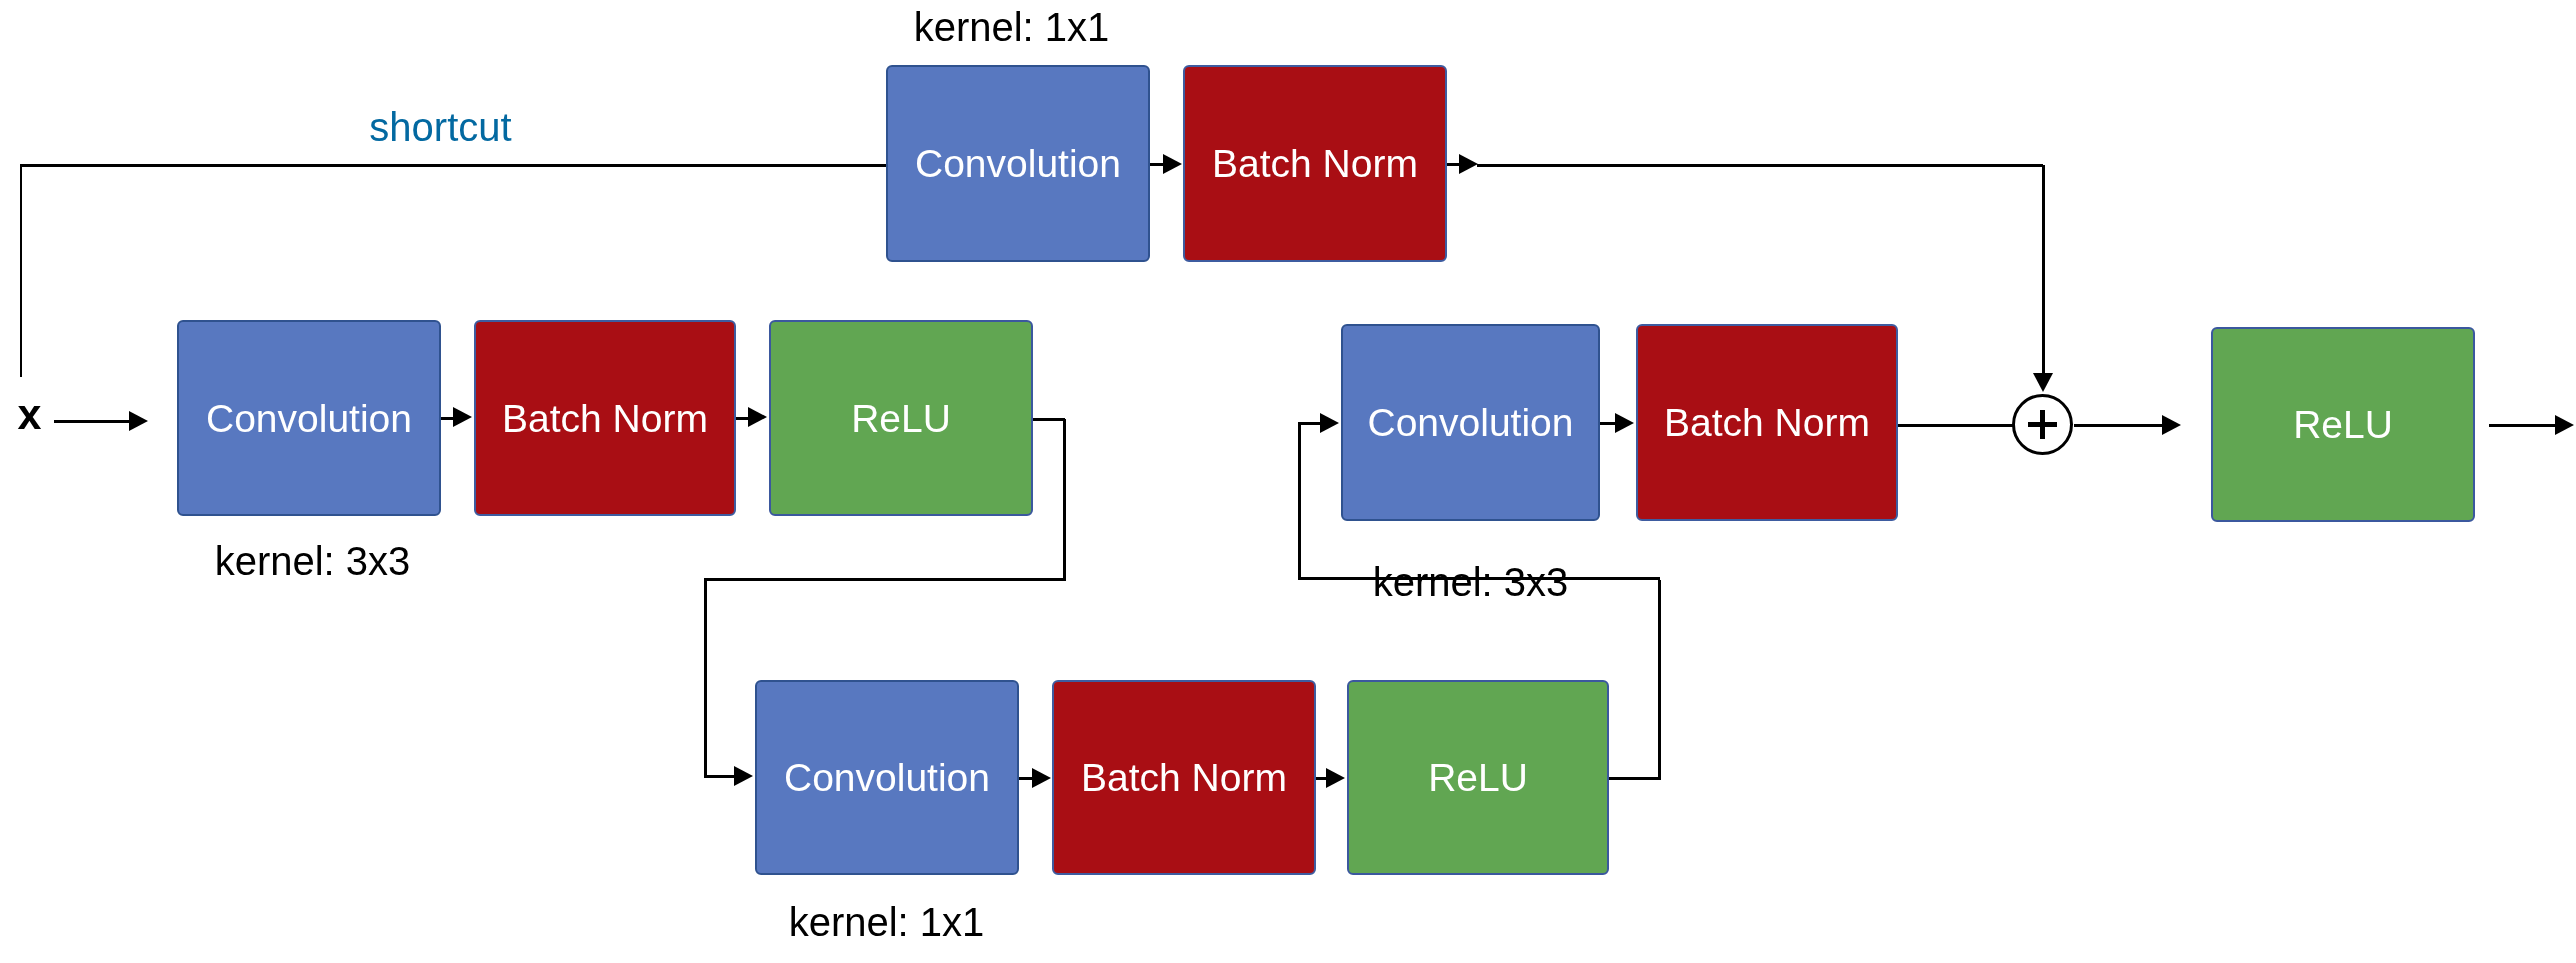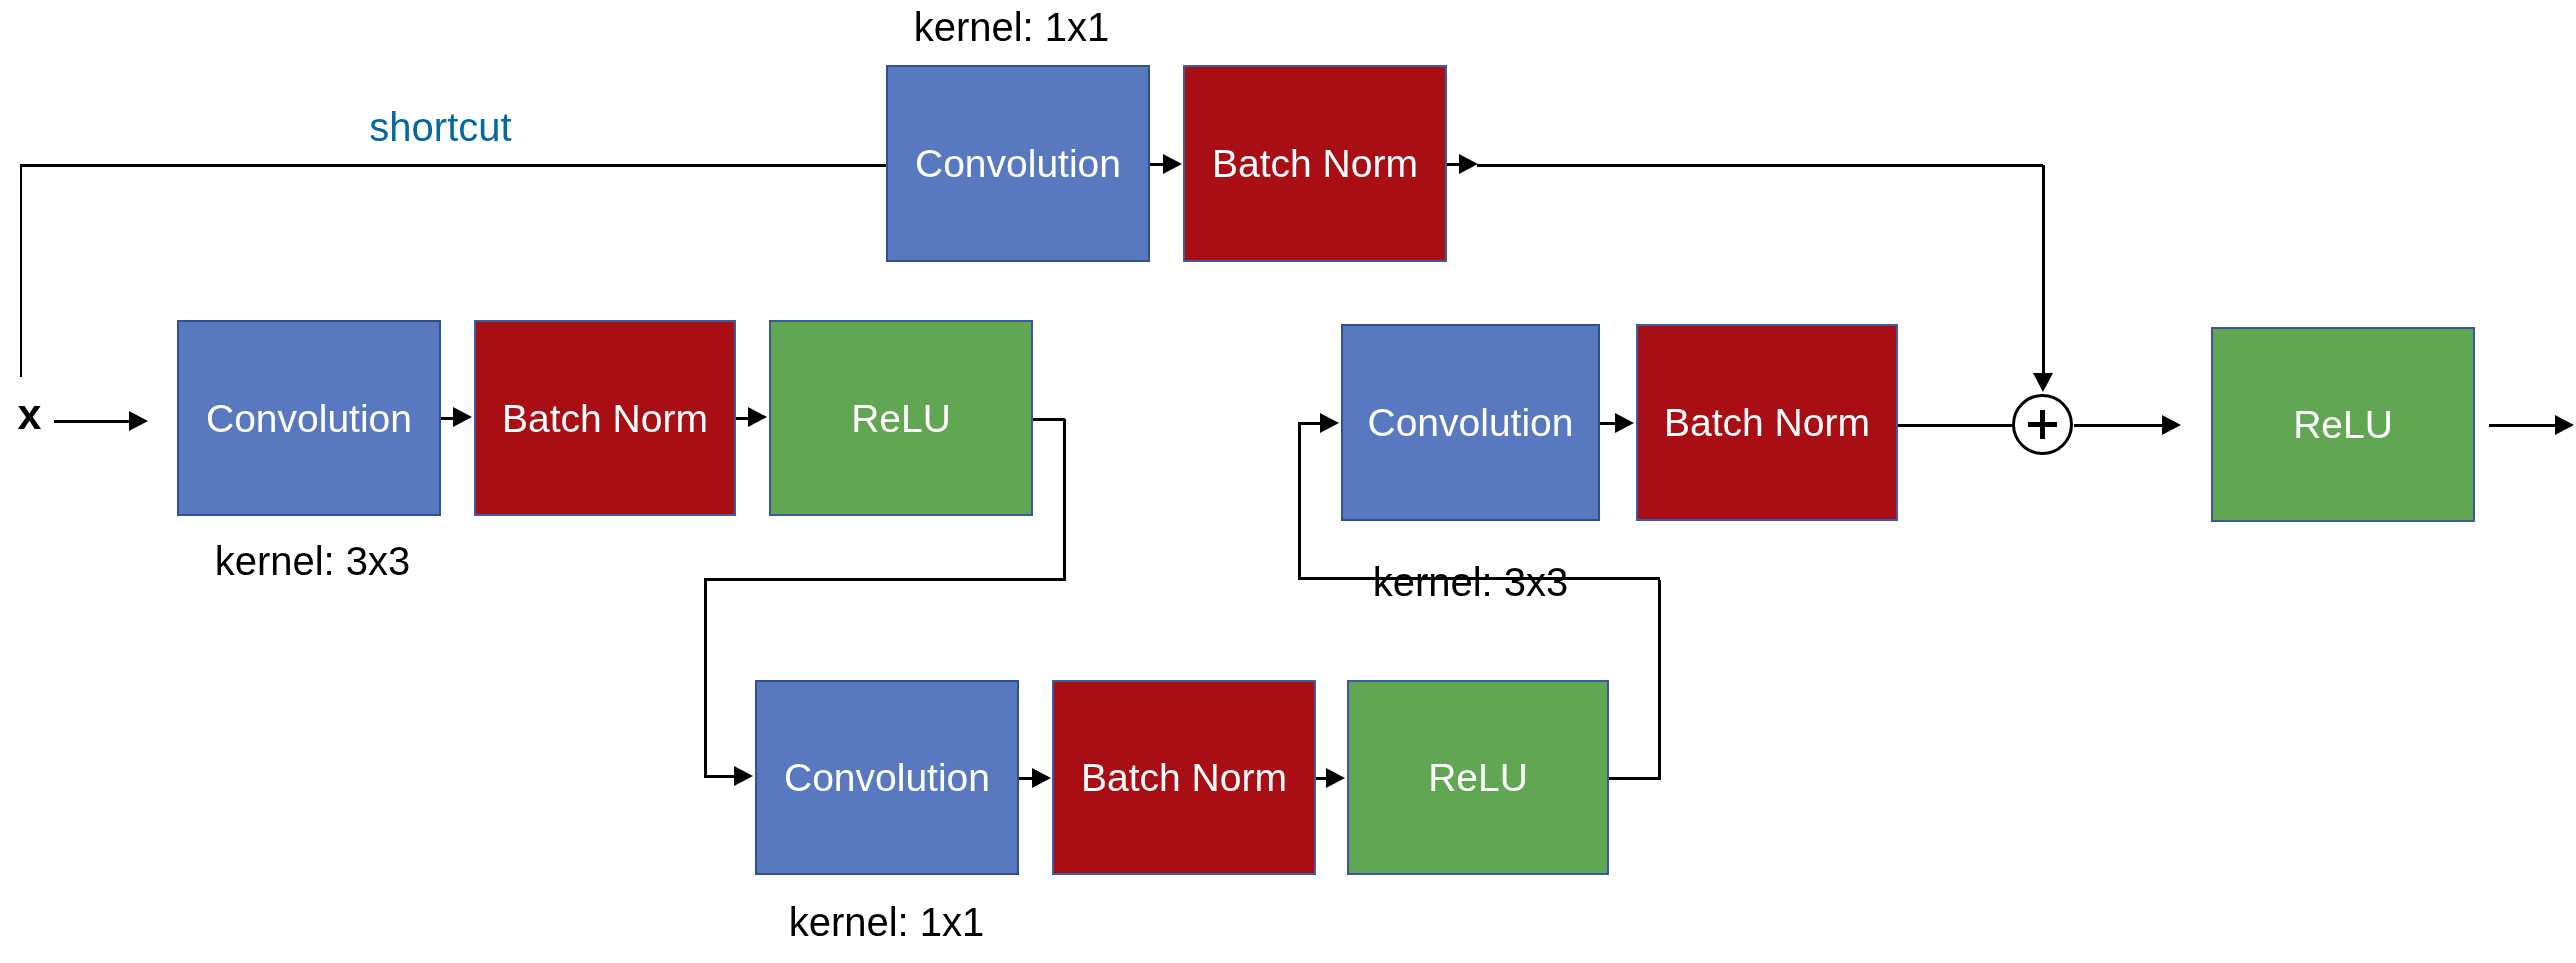--- a/index.html
+++ b/index.html
@@ -14,20 +14,21 @@
   .node {
     position: absolute;
     box-sizing: border-box;
     display: flex;
     align-items: center;
     justify-content: center;
     color: #ffffff;
     font-size: 39px;
     line-height: 1;
     white-space: nowrap;
+    border-radius: 6px;
   }
   .diagram-label {
     position: absolute;
     color: #000000;
     font-size: 40px;
     line-height: 1.1;
     text-align: center;
     white-space: nowrap;
   }
   .edge {

